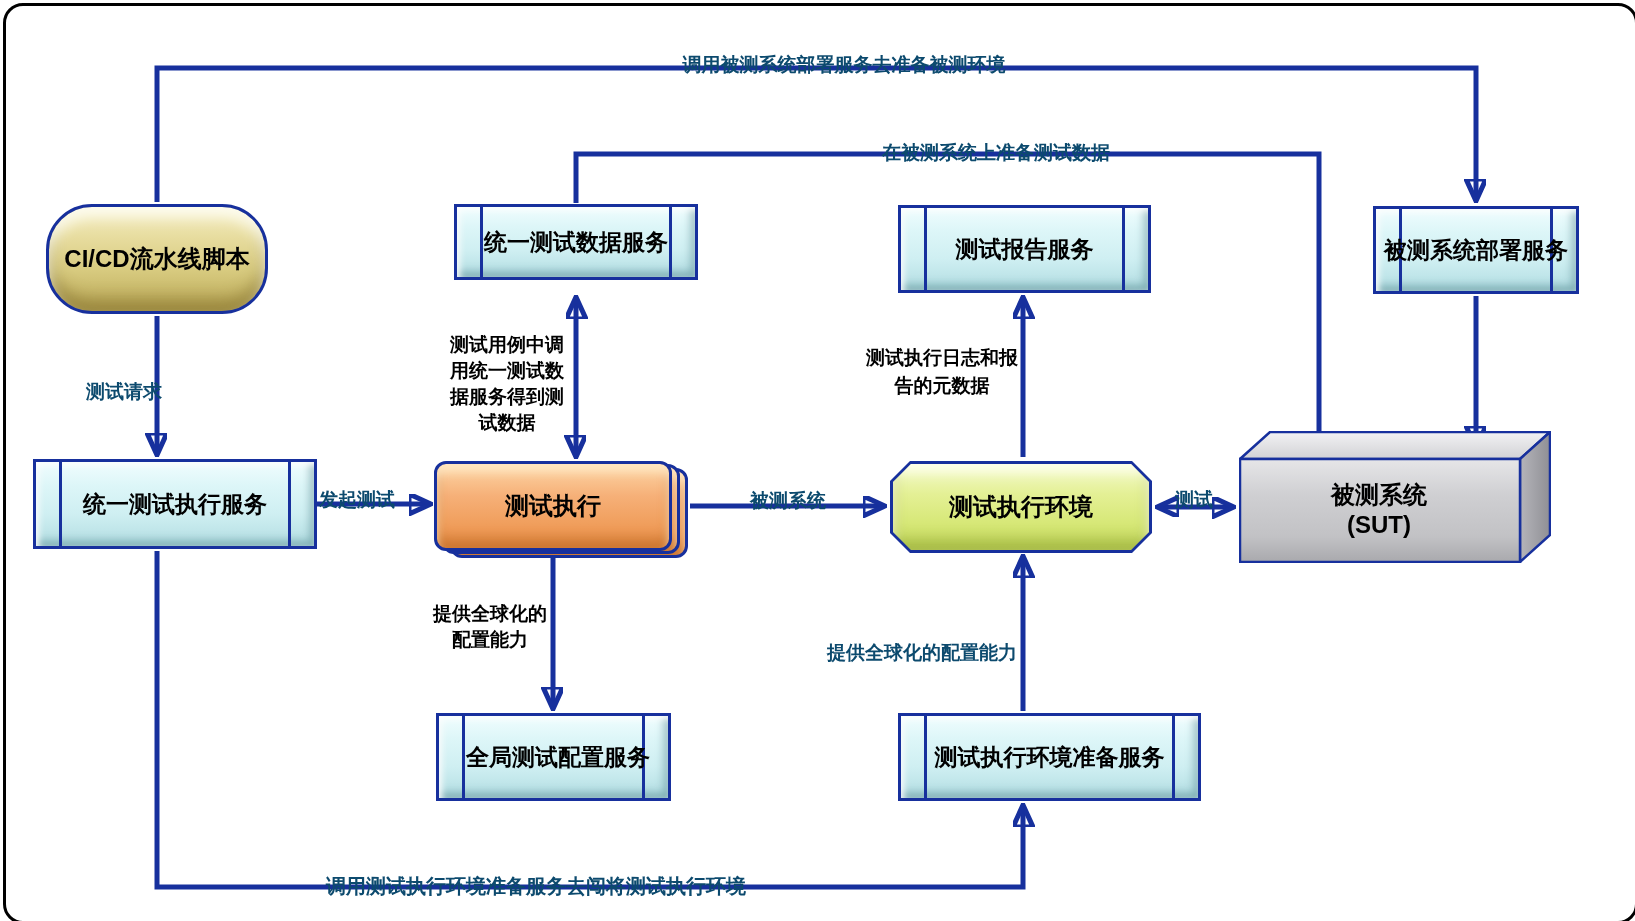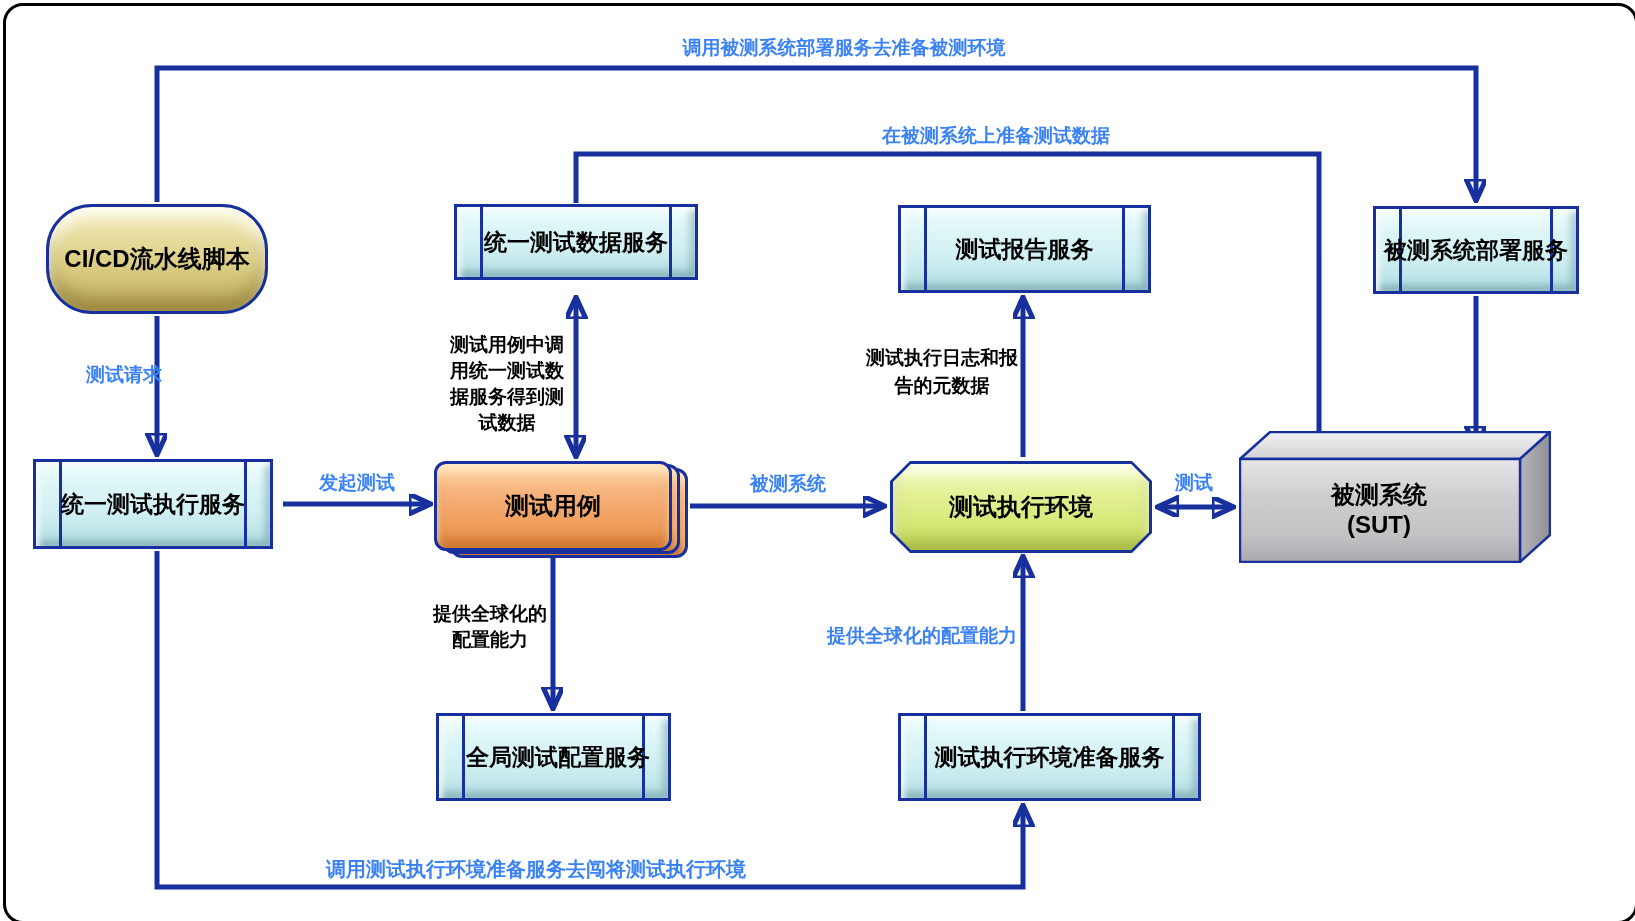--- a/index.html
+++ b/index.html
@@ -28,21 +28,21 @@
 
   
   #n-cicd{
     left:40px;top:198px;width:222px;height:110px;border-radius:46px;
     border:3px solid #17309d;
     background:linear-gradient(180deg,#f5eec4 0%,#e7dc9e 30%,#d8cb80 60%,#bcaa58 100%);
     box-shadow: inset 0 10px 14px rgba(255,255,248,0.85), inset 0 -12px 16px rgba(110,92,26,0.45);
   }
   #n-cicd .nlabel{font-size:24px;}
 
-  #n-exec-service{left:27px;top:453px;width:240px;height:90px;}
+  #n-exec-service{left:27px;top:453px;width:284px;height:90px;}
   #n-data-service{left:448px;top:198px;width:244px;height:76px;}
   #n-report-service{left:892px;top:199px;width:253px;height:88px;}
   #n-deploy-service{left:1367px;top:200px;width:206px;height:88px;}
   #n-config-service{left:430px;top:707px;width:235px;height:88px;padding-left:9px;}
   #n-prep-service{left:892px;top:707px;width:303px;height:88px;}
 
   
   #n-test-case{left:428px;top:455px;width:238px;height:90px;}
   .tc-layer{
     position:absolute;left:0;top:0;width:238px;height:90px;border-radius:12px;
@@ -66,21 +66,21 @@
     box-shadow: inset 0 8px 12px rgba(255,255,240,0.9), inset 0 -10px 14px rgba(120,140,30,0.4);
     clip-path:polygon(18px 0,238px 0,100% 18px,100% 68px,238px 100%,18px 100%,0 68px,0 18px);
   }
   #n-exec-env .nlabel{font-size:24px;}
 
   
   #n-sut{left:1233px;top:425px;width:312px;height:132px;}
   #n-sut .sut-text{position:absolute;left:0;top:27px;width:280px;height:103px;display:flex;flex-direction:column;align-items:center;justify-content:center;text-align:right;}
   #n-sut .nlabel{font-size:24px;}
 
-  .elabel{position:absolute;z-index:4;font-weight:bold;font-size:19px;color:#3b82f6;white-space:nowrap;transform:translate(-50%,-50%);}
+  .elabel{position:absolute;z-index:4;font-weight:bold;font-size:19px;color:#0c4a6e;white-space:nowrap;transform:translate(-50%,-50%);margin-top:17px;}
   .eblock{position:absolute;z-index:4;font-weight:bold;font-size:19px;color:#000;text-align:center;line-height:26px;}
 
   #l-deploy-route{left:838px;top:42px;}
   #l-data-route{left:990px;top:130px;}
   #l-test-request{left:118px;top:369px;}
   #l-initiate-test{left:351px;top:477px;}
   #l-test-execution{left:782px;top:478px;}
   #l-test{left:1188px;top:477px;}
   #l-dynamic-prep{left:916px;top:630px;}
   #l-prep-route{left:530px;top:863px;font-size:20px;}
@@ -137,21 +137,21 @@
   </div>
 
   <div class="node proc" id="n-data-service">
     <span class="nlabel">统一测试数据服务</span>
   </div>
 
   <div class="node" id="n-test-case">
     <div class="tc-layer tc-b2"></div>
     <div class="tc-layer tc-b1"></div>
     <div class="tc-layer"></div>
-    <span class="nlabel">测试用例</span>
+    <span class="nlabel">测试执行</span>
   </div>
 
   <div class="node" id="n-exec-env">
     <div class="oct-outer"></div>
     <div class="oct-inner"></div>
     <span class="nlabel">测试执行环境</span>
   </div>
 
   <div class="node proc" id="n-report-service">
     <span class="nlabel">测试报告服务</span>

